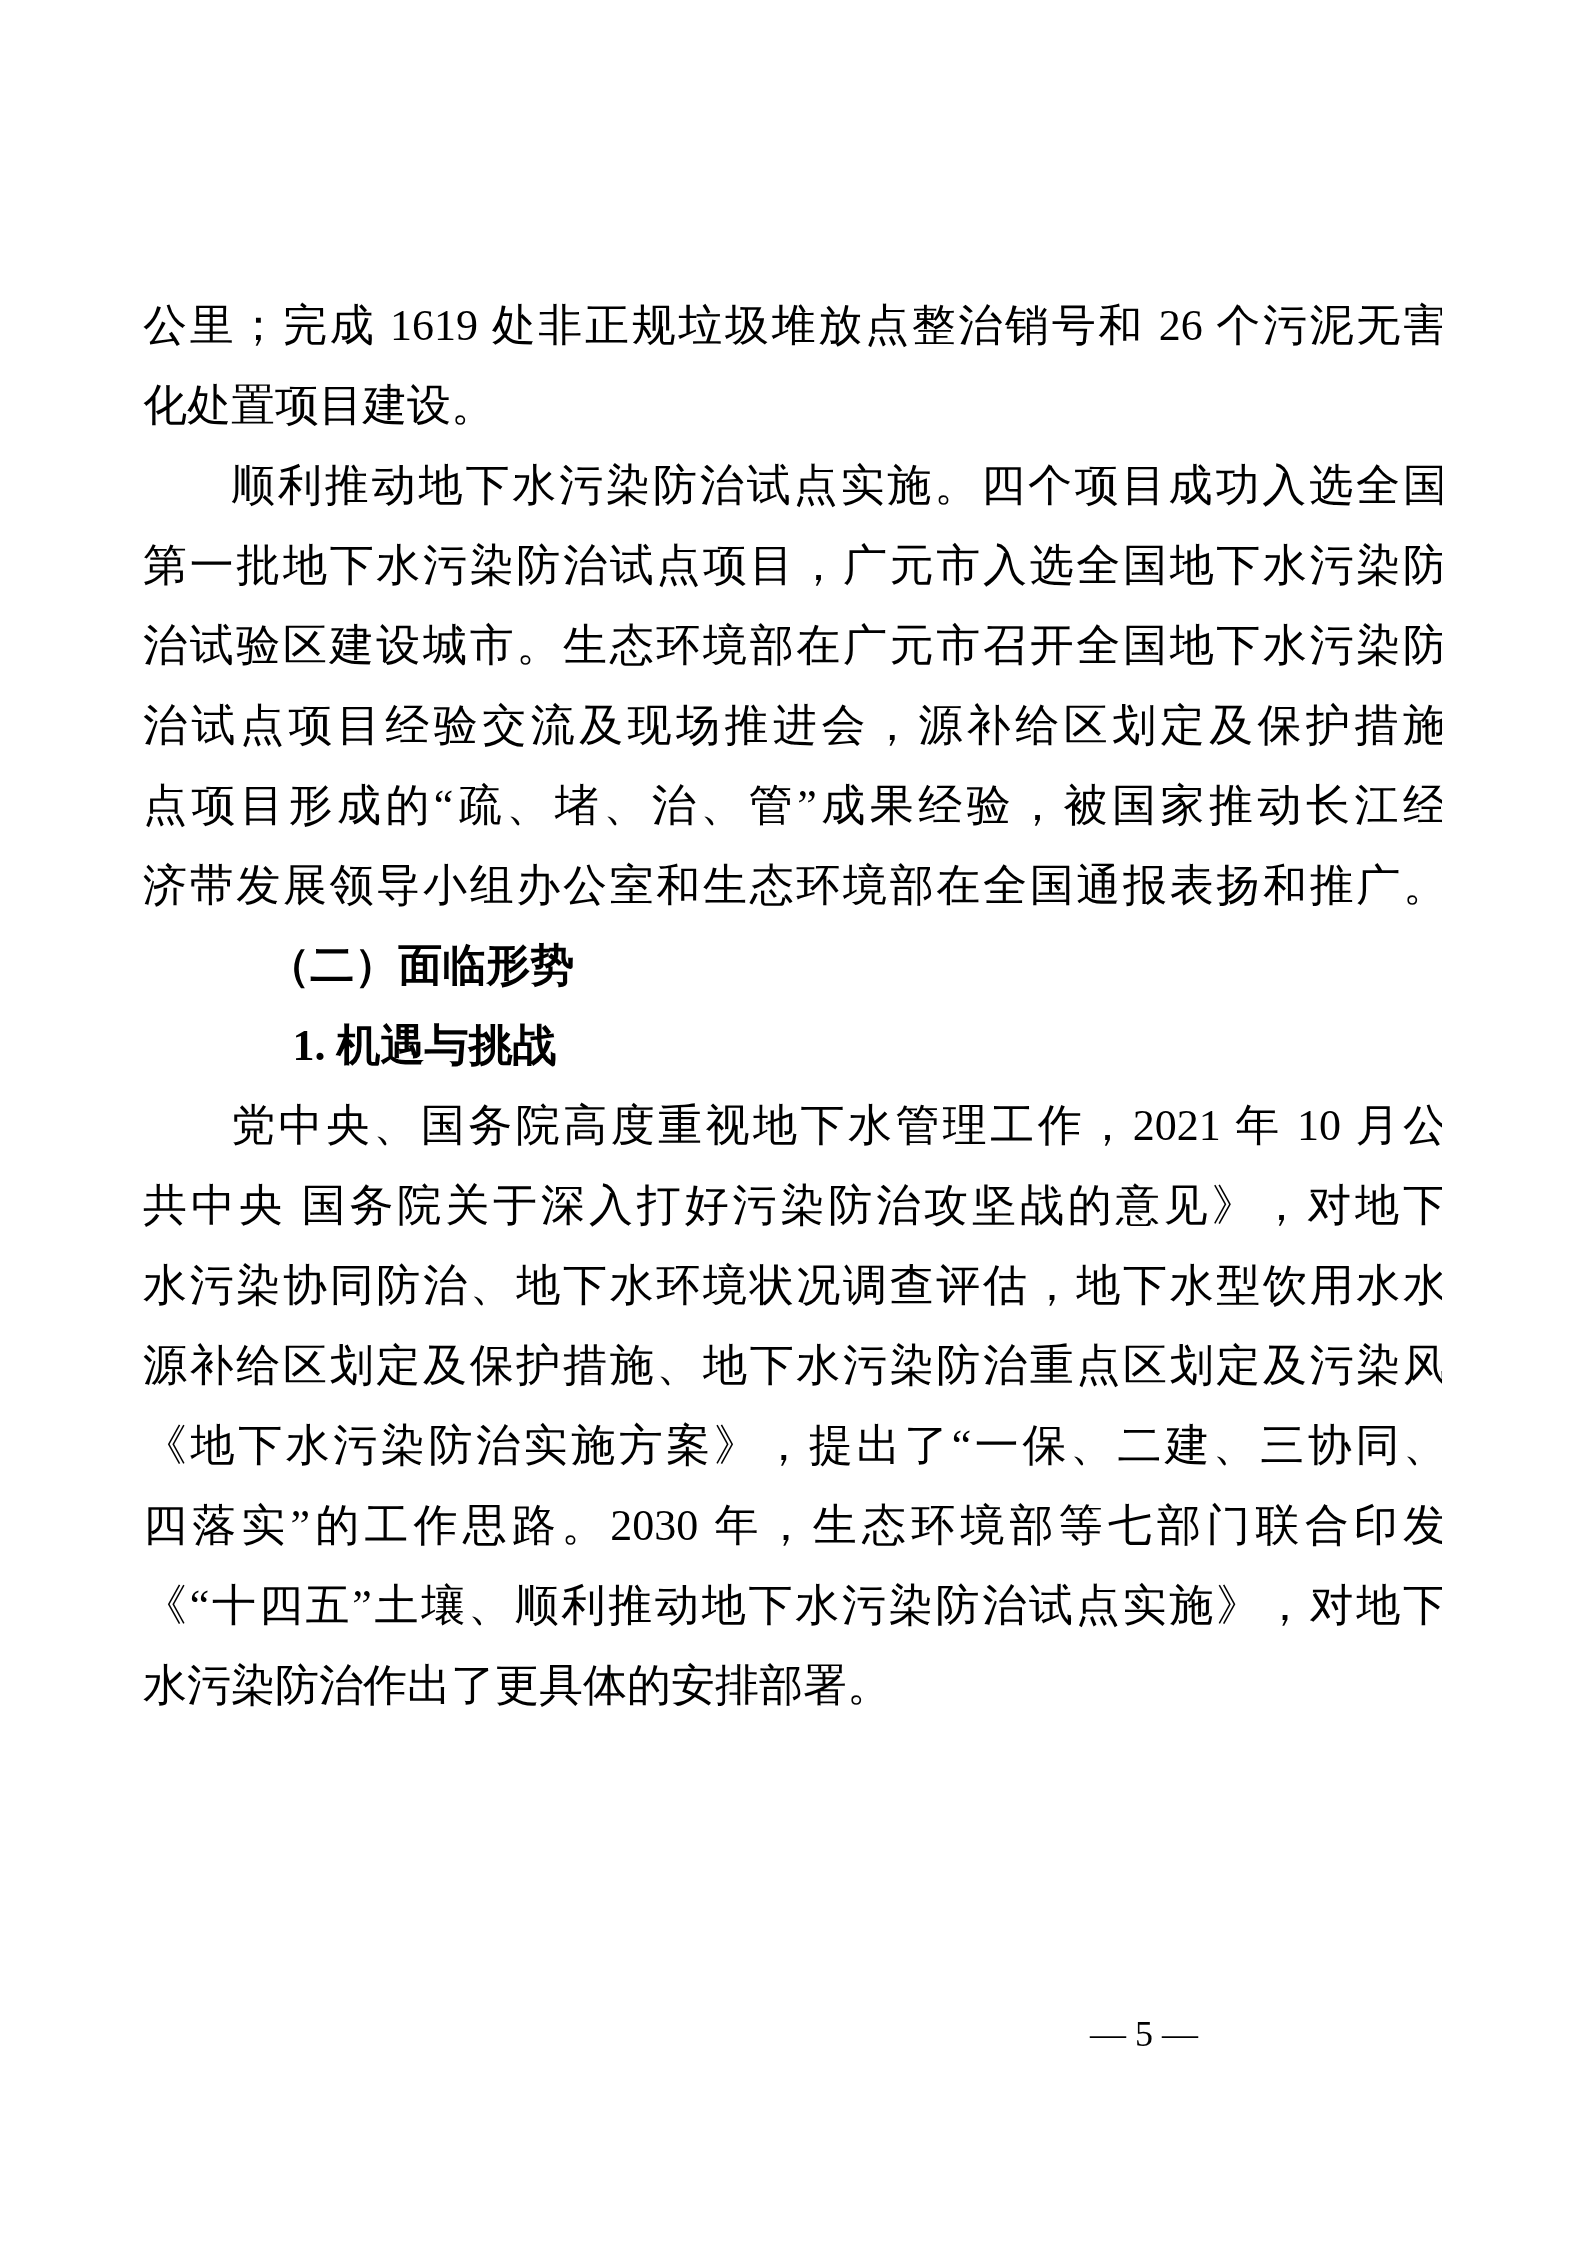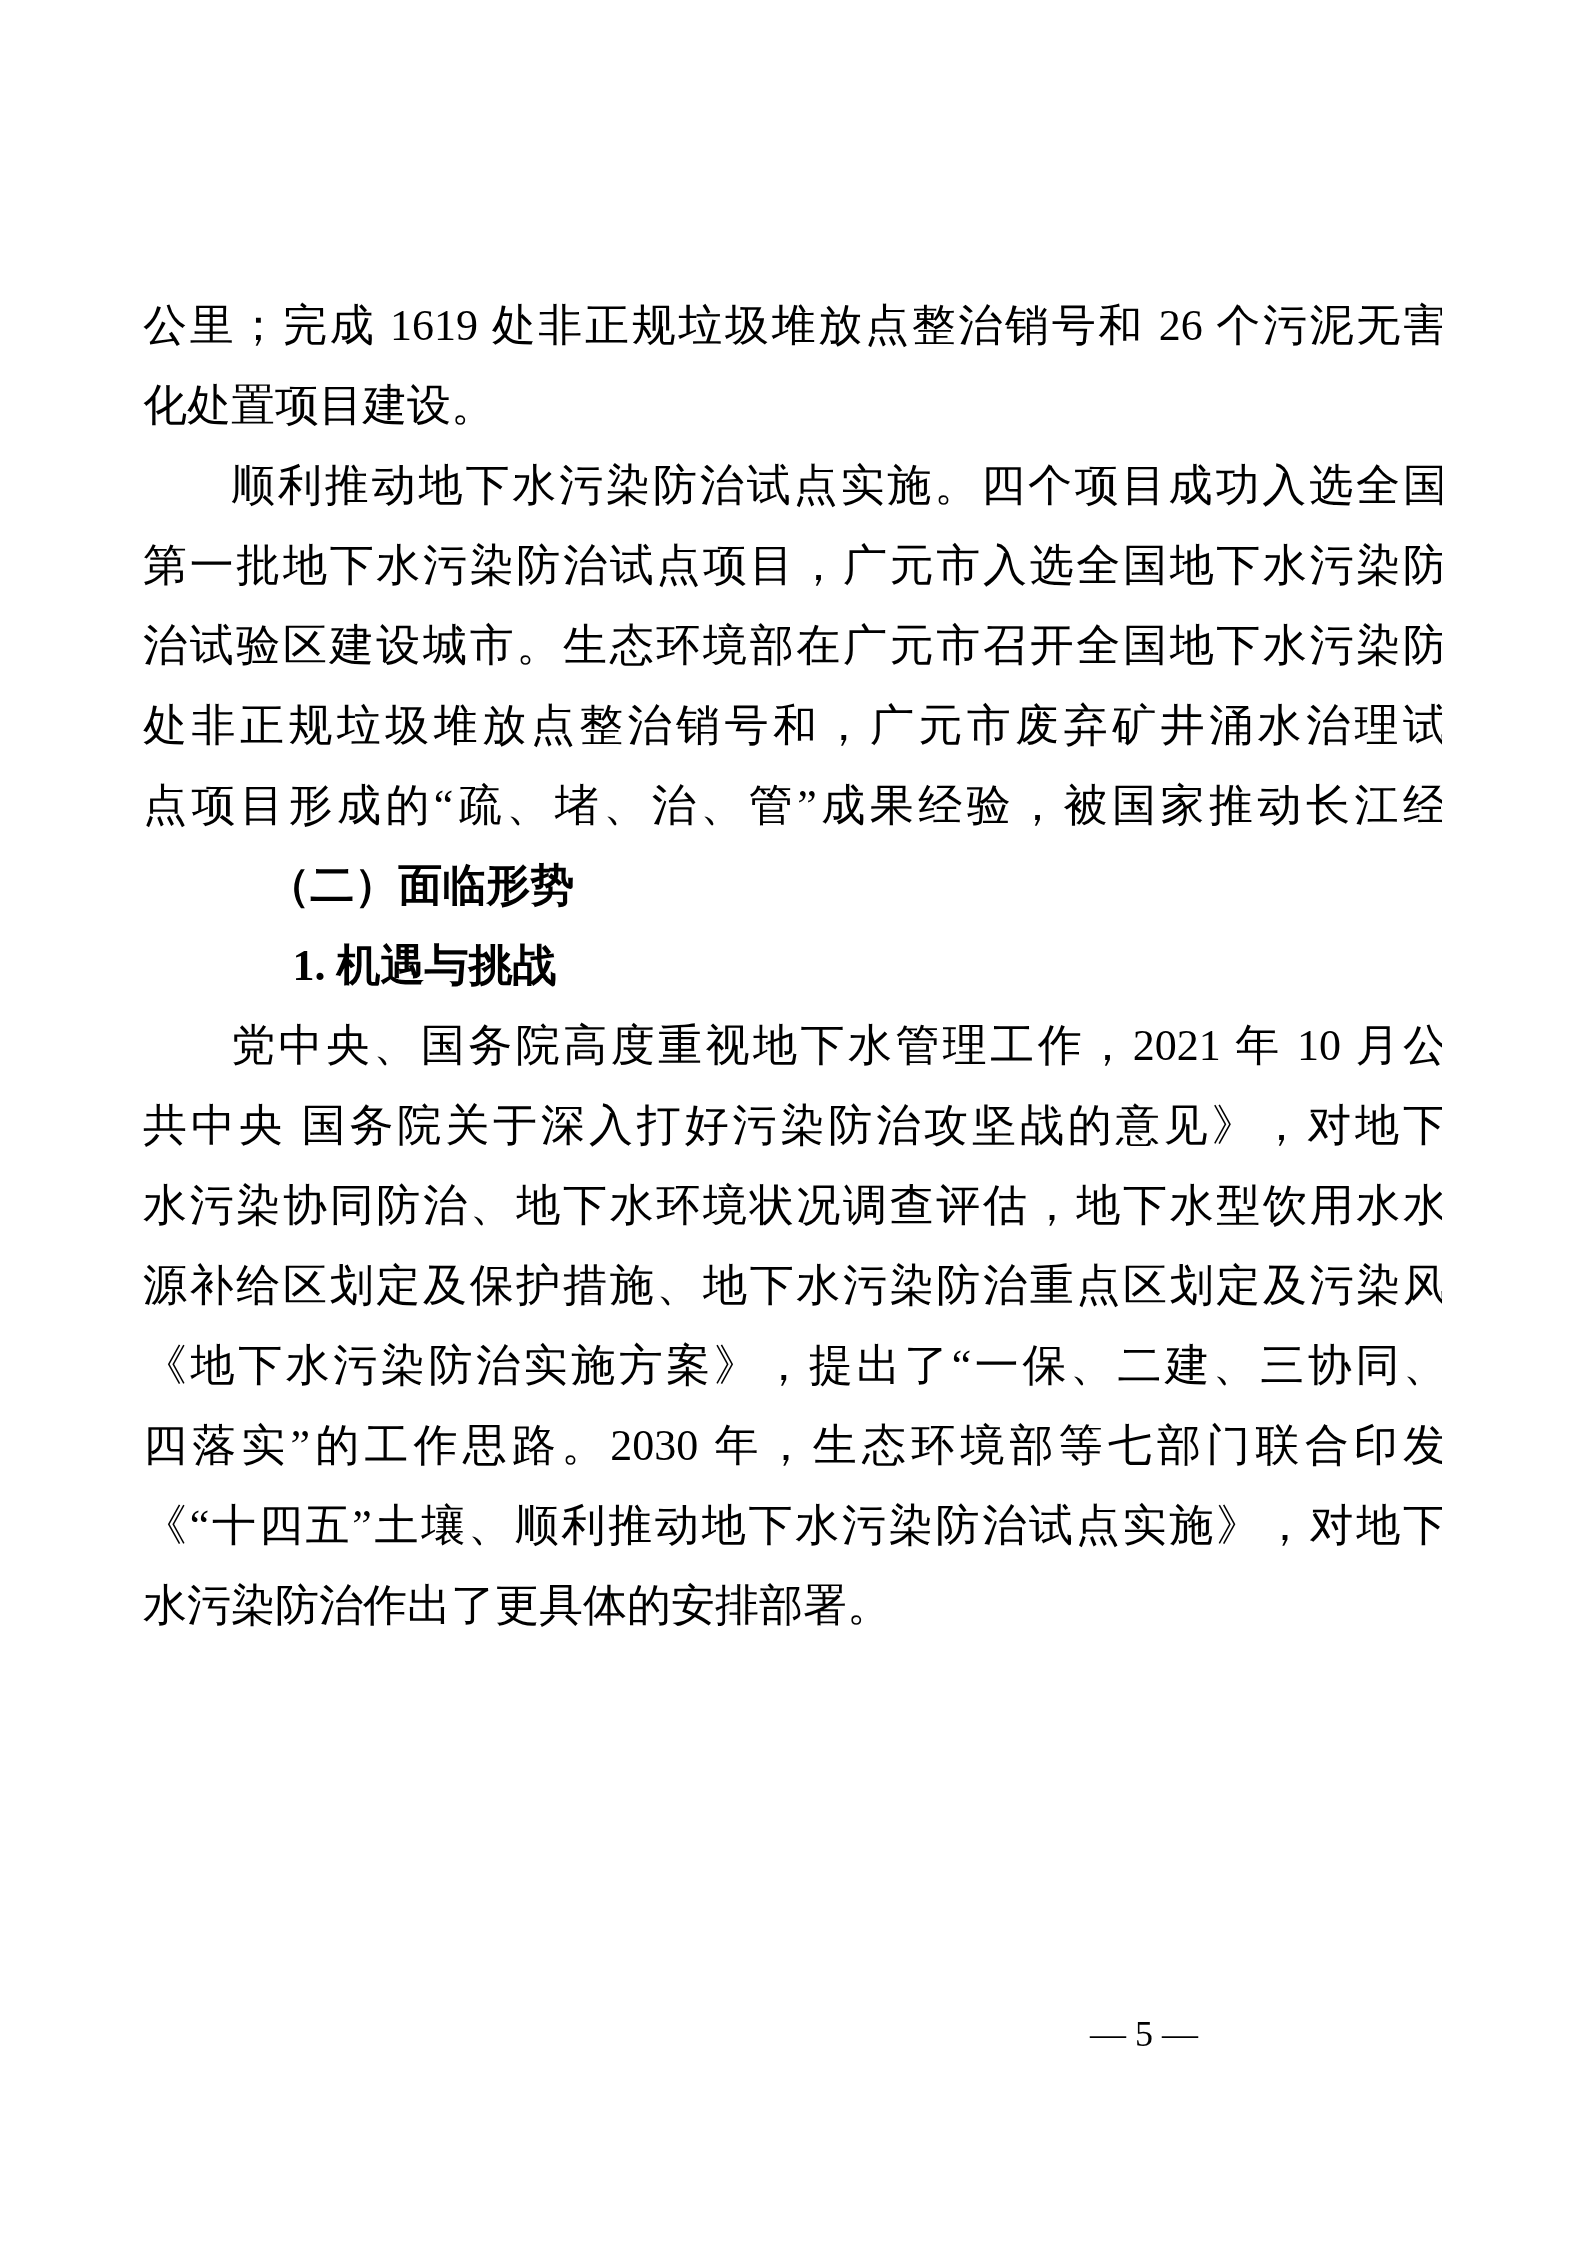--- a/index.html
+++ b/index.html
@@ -56,22 +56,23 @@
 </head>
 <body>
 
 <div class="page">
   <div class="text-block">
       <div class="line ">公里；完成 1619 处非正规垃圾堆放点整治销号和 26 个污泥无害</div>
       <div class="line last">化处置项目建设。</div>
       <div class="line first">顺利推动地下水污染防治试点实施。四个项目成功入选全国</div>
       <div class="line ">第一批地下水污染防治试点项目，广元市入选全国地下水污染防</div>
       <div class="line ">治试验区建设城市。生态环境部在广元市召开全国地下水污染防</div>
-      <div class="line ">处非正规垃圾堆放点整治销号和，广元市废弃矿井涌水治理试</div>
+      <div class="line ">治试点项目经验交流及现场推进会，源补给区划定及保护措施</div>
       <div class="line ">点项目形成的“疏、堵、治、管”成果经验，被国家推动长江经</div>
+      <div class="line ">济带发展领导小组办公室和生态环境部在全国通报表扬和推广。</div>
       <div class="line heading2">（二）面临形势</div>
       <div class="line heading3">1. 机遇与挑战</div>
       <div class="line first">党中央、国务院高度重视地下水管理工作，2021 年 10 月公</div>
       <div class="line ">共中央 国务院关于深入打好污染防治攻坚战的意见》，对地下</div>
       <div class="line ">水污染协同防治、地下水环境状况调查评估，地下水型饮用水水</div>
       <div class="line ">源补给区划定及保护措施、地下水污染防治重点区划定及污染风</div>
       <div class="line ">《地下水污染防治实施方案》，提出了“一保、二建、三协同、</div>
       <div class="line ">四落实”的工作思路。2030 年，生态环境部等七部门联合印发</div>
       <div class="line ">《“十四五”土壤、顺利推动地下水污染防治试点实施》，对地下</div>
       <div class="line last">水污染防治作出了更具体的安排部署。</div>

